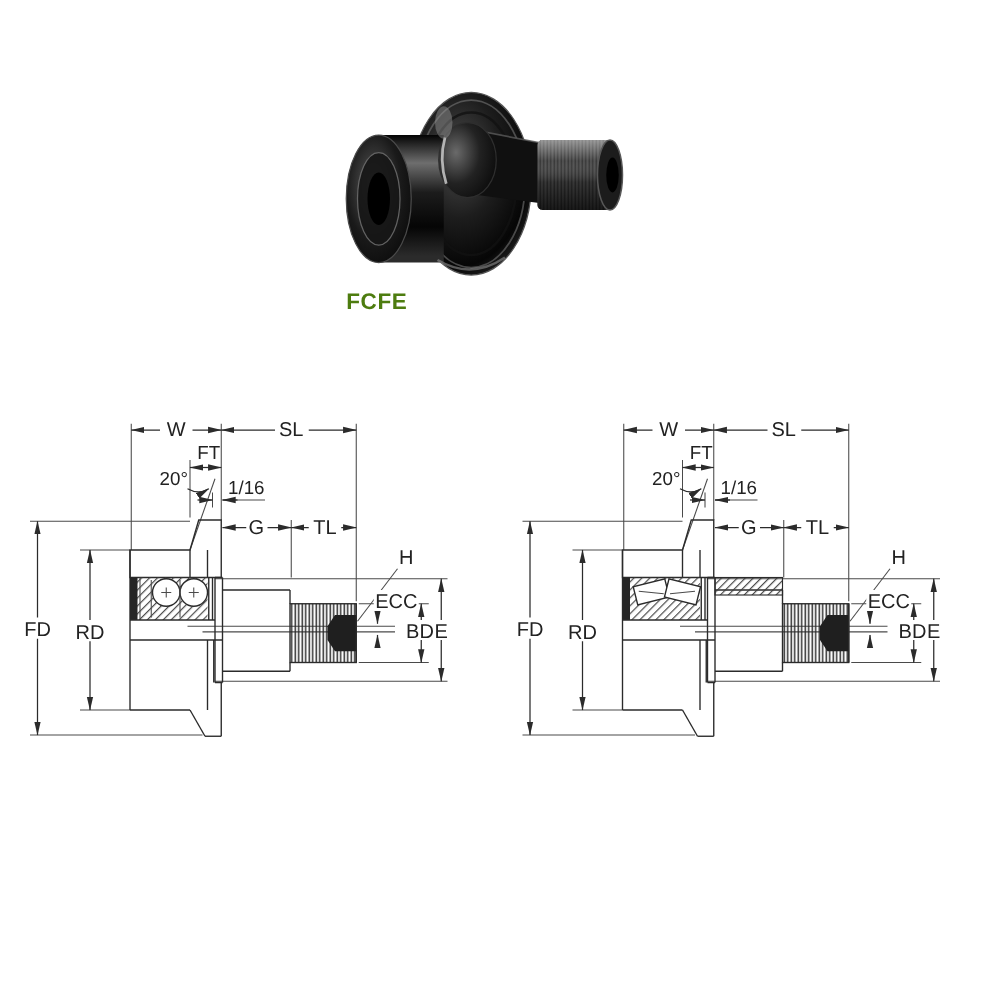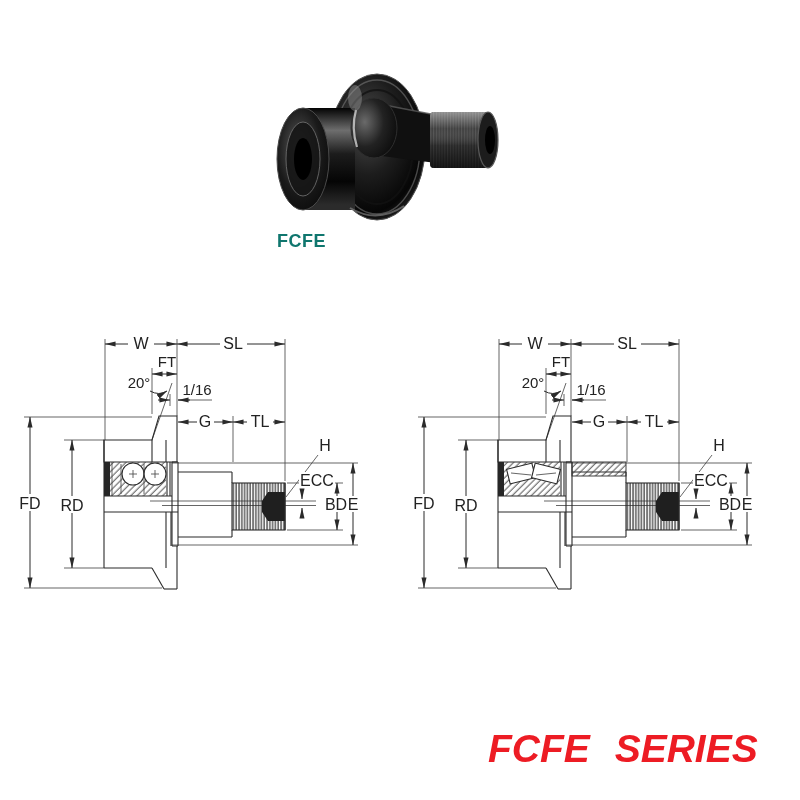--- a/index.html
+++ b/index.html
@@ -1,20 +1,20 @@
 <!DOCTYPE html>
 <html><head>
 <meta charset="utf-8">
 <style>
   html,body{margin:0;padding:0;background:#fff;}
   #stage{position:relative;width:800px;height:800px;background:#fff;overflow:hidden;
          font-family:"Liberation Sans",sans-serif;}
   #stage svg{position:absolute;left:0;top:0;}
   .caption{position:absolute;left:277px;top:231px;font-size:18px;font-weight:bold;
-           letter-spacing:.5px;color:#0f766e;}
+           letter-spacing:.5px;color:#4d7c0f;}
   .series{position:absolute;left:488px;top:727px;font-size:39px;font-weight:bold;
           font-style:italic;color:#ed1c24;word-spacing:14px;letter-spacing:0;white-space:nowrap;}
   text{font-family:"Liberation Sans",sans-serif;fill:#222;}
   .dim-t{font-size:16px;}
   .dim-s{font-size:15px;}
   .ln{stroke:#2b2b2b;stroke-width:1.1;fill:none;}
   .thin{stroke:#4a4a4a;stroke-width:.85;fill:none;}
   .dim{stroke:#2b2b2b;stroke-width:1;fill:none;}
   .chip{fill:#fff;}
 </style>
@@ -295,15 +295,14 @@
 
         <line class="dim" x1="353" y1="463" x2="353" y2="545" marker-start="url(#arr)" marker-end="url(#arr)"></line>
         <rect class="chip" x="347" y="496" width="13" height="16"></rect>
         <text class="dim-t" x="353" y="510" text-anchor="middle">E</text>
       </g>
     </g>
       </g>
 </svg>
 
 <div class="caption">FCFE</div>
-<div class="series">FCFE SERIES</div>
 
 </div>
 
 </body></html>

